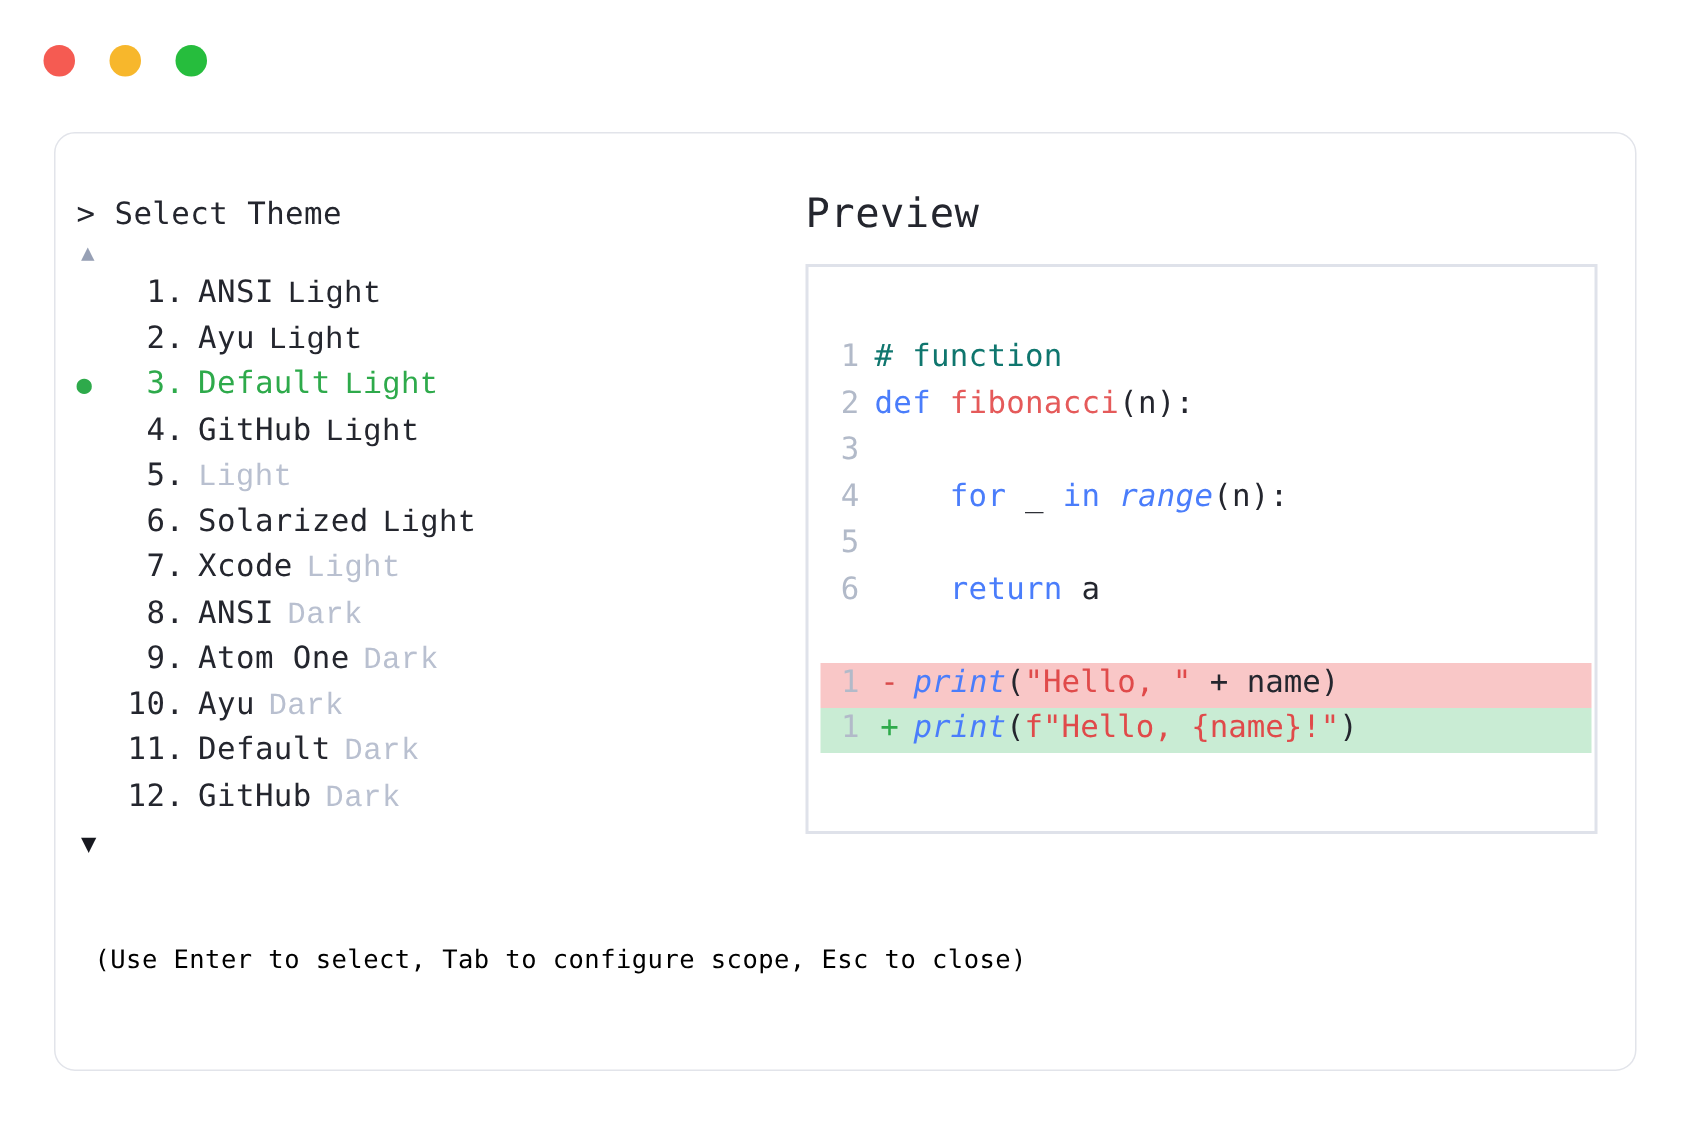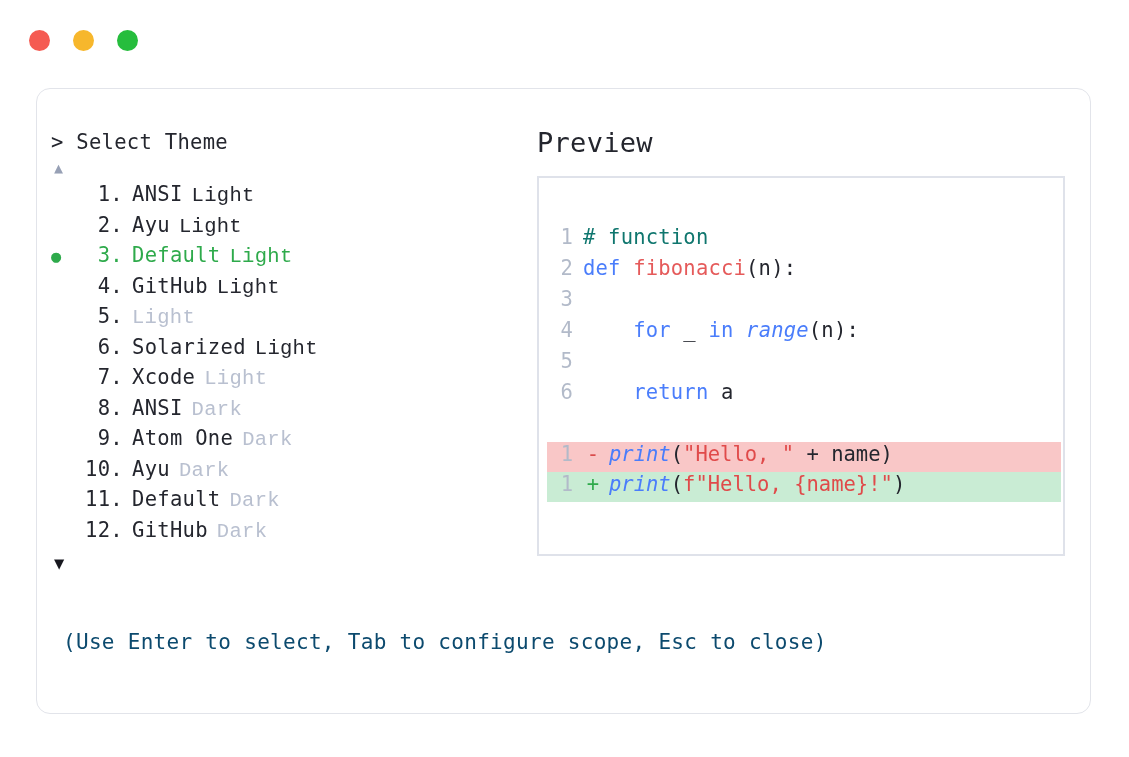--- a/index.html
+++ b/index.html
@@ -103,22 +103,22 @@
   .variant-solid { color: #24262e; }
 
   .theme-item.selected .num-cell,
   .theme-item.selected .name-cell,
   .theme-item.selected .variant-cell { color: #2eaa4b; }
 
   .footer-hint {
     position: absolute;
     left: 26px;
     top: 541px;
-    font-size: 21px;
-    color: #0c4a6e;
+    font-size: 17px;
+    color: #000000;
     letter-spacing: 0.3px;
     white-space: pre;
   }
 
   
   .right-pane {
     position: absolute;
     left: 500px;
     top: 41px;
     width: 530px;

